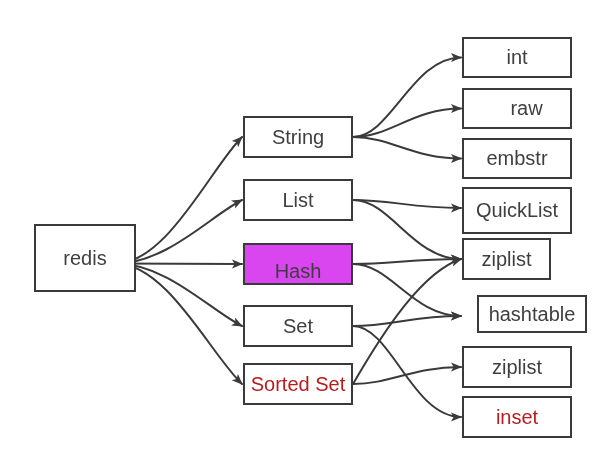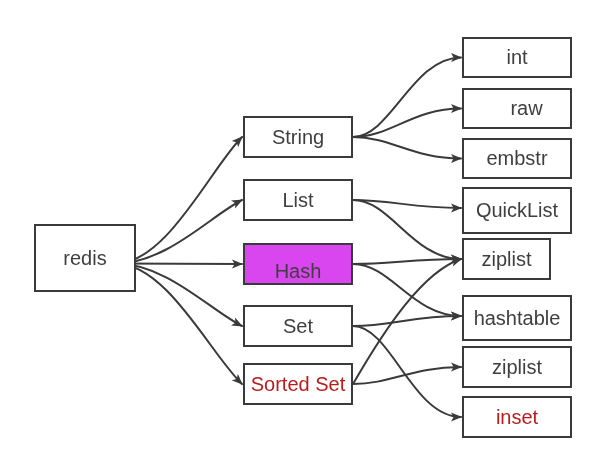--- a/index.html
+++ b/index.html
@@ -89,21 +89,21 @@
       </div>
       <div class="node" style="left: 462px; top: 138px; width: 110px; height: 41px; border-color: rgb(58, 58, 58); background: rgb(255, 255, 255);">
         <span style="color: rgb(63, 63, 63);">embstr</span>
       </div>
       <div class="node" style="left: 462px; top: 187px; width: 110px; height: 47px; border-color: rgb(58, 58, 58); background: rgb(255, 255, 255);">
         <span style="color: rgb(63, 63, 63);">QuickList</span>
       </div>
       <div class="node" style="left: 462px; top: 238px; width: 89px; height: 42px; border-color: rgb(58, 58, 58); background: rgb(255, 255, 255); text-align: right;">
         <span style="color: rgb(63, 63, 63);">ziplist</span>
       </div>
-      <div class="node" style="left: 462px; top: 295px; width: 110px; height: 46px; border-color: rgb(58, 58, 58); background: rgb(255, 255, 255);">
+      <div class="node" style="left: 477px; top: 295px; width: 110px; height: 38px; border-color: rgb(58, 58, 58); background: rgb(255, 255, 255);">
         <span style="color: rgb(63, 63, 63);">hashtable</span>
       </div>
       <div class="node" style="left: 462px; top: 346px; width: 110px; height: 42px; border-color: rgb(58, 58, 58); background: rgb(255, 255, 255);">
         <span style="color: rgb(63, 63, 63);">ziplist</span>
       </div>
       <div class="node" style="left: 462px; top: 396px; width: 110px; height: 42px; border-color: rgb(58, 58, 58); background: rgb(255, 255, 255);">
         <span style="color: #b91c1c;">inset</span>
       </div>
     </div>
 </div>

